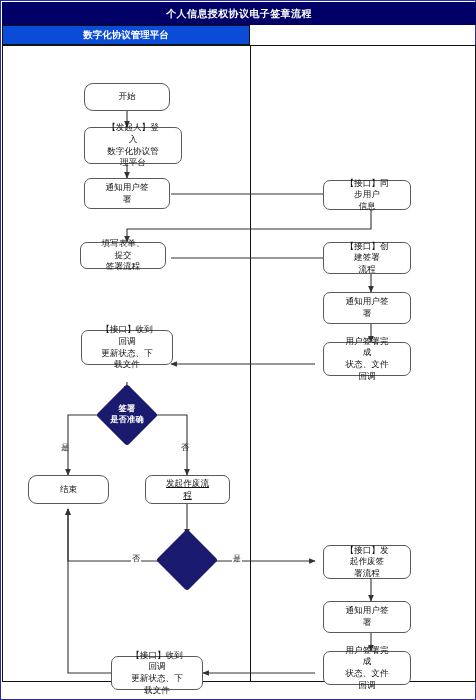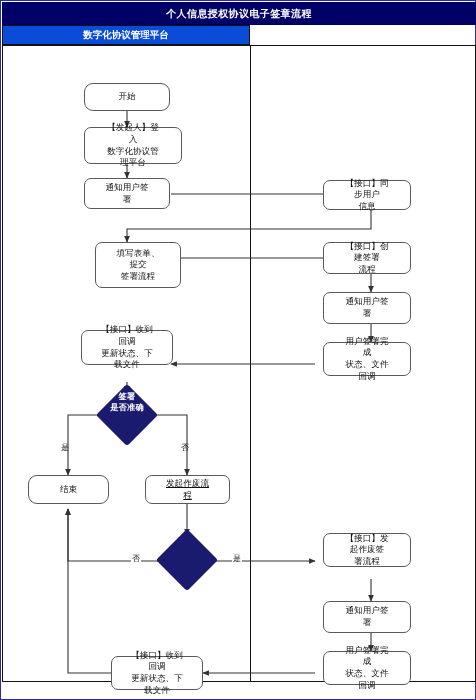--- a/index.html
+++ b/index.html
@@ -111,28 +111,28 @@
       </g>
     </svg>
 
     <div class="node terminator" style="left:83px;top:82px;width:86px;height:28px;">开始</div>
 
     <div class="node" style="left:83px;top:126px;width:98px;height:37px;">【发起人】登入
 数字化协议管理平台</div>
 
     <div class="node" style="left:83px;top:177px;width:86px;height:31px;">通知用户签署</div>
 
-    <div class="node" style="left:94px;top:241px;width:86px;height:46px;">填写表单、提交
+    <div class="node" style="left:79px;top:241px;width:86px;height:27px;">填写表单、提交
 签署流程</div>
 
     <div class="node" style="left:80px;top:329px;width:92px;height:35px;">【接口】收到回调
 更新状态、下载文件</div>
 
     <div class="diamond" style="left:104px;top:392px;width:44px;height:44px;"></div>
-    <div class="diamond-label" style="left:96px;top:380px;width:60px;height:44px;">签署
+    <div class="diamond-label" style="left:96px;top:392px;width:60px;height:44px;">签署
 是否准确</div>
 
     <div class="edge-label vert" style="left:58px;top:436px;">是</div>
     <div class="edge-label vert" style="left:178px;top:436px;">否</div>
 
     <div class="node terminator" style="left:27px;top:474px;width:81px;height:29px;text-align:right;">结束</div>
 
     <div class="node" style="left:144px;top:474px;width:85px;height:29px;text-decoration:underline;">发起作废流程</div>
 
     <div class="diamond" style="left:164px;top:537px;width:44px;height:44px;"></div>
@@ -147,21 +147,21 @@
 信息</div>
 
     <div class="node" style="left:322px;top:241px;width:88px;height:32px;">【接口】创建签署
 流程</div>
 
     <div class="node" style="left:322px;top:291px;width:88px;height:32px;">通知用户签署</div>
 
     <div class="node" style="left:322px;top:341px;width:88px;height:34px;">用户签署完成
 状态、文件回调</div>
 
-    <div class="node" style="left:322px;top:532px;width:88px;height:34px;">【接口】发起作废签
+    <div class="node" style="left:322px;top:544px;width:88px;height:34px;">【接口】发起作废签
 署流程</div>
 
     <div class="node" style="left:322px;top:600px;width:88px;height:32px;">通知用户签署</div>
 
     <div class="node" style="left:322px;top:650px;width:88px;height:34px;">用户签署完成
 状态、文件回调</div>
 
   </div>
 </div>
 

